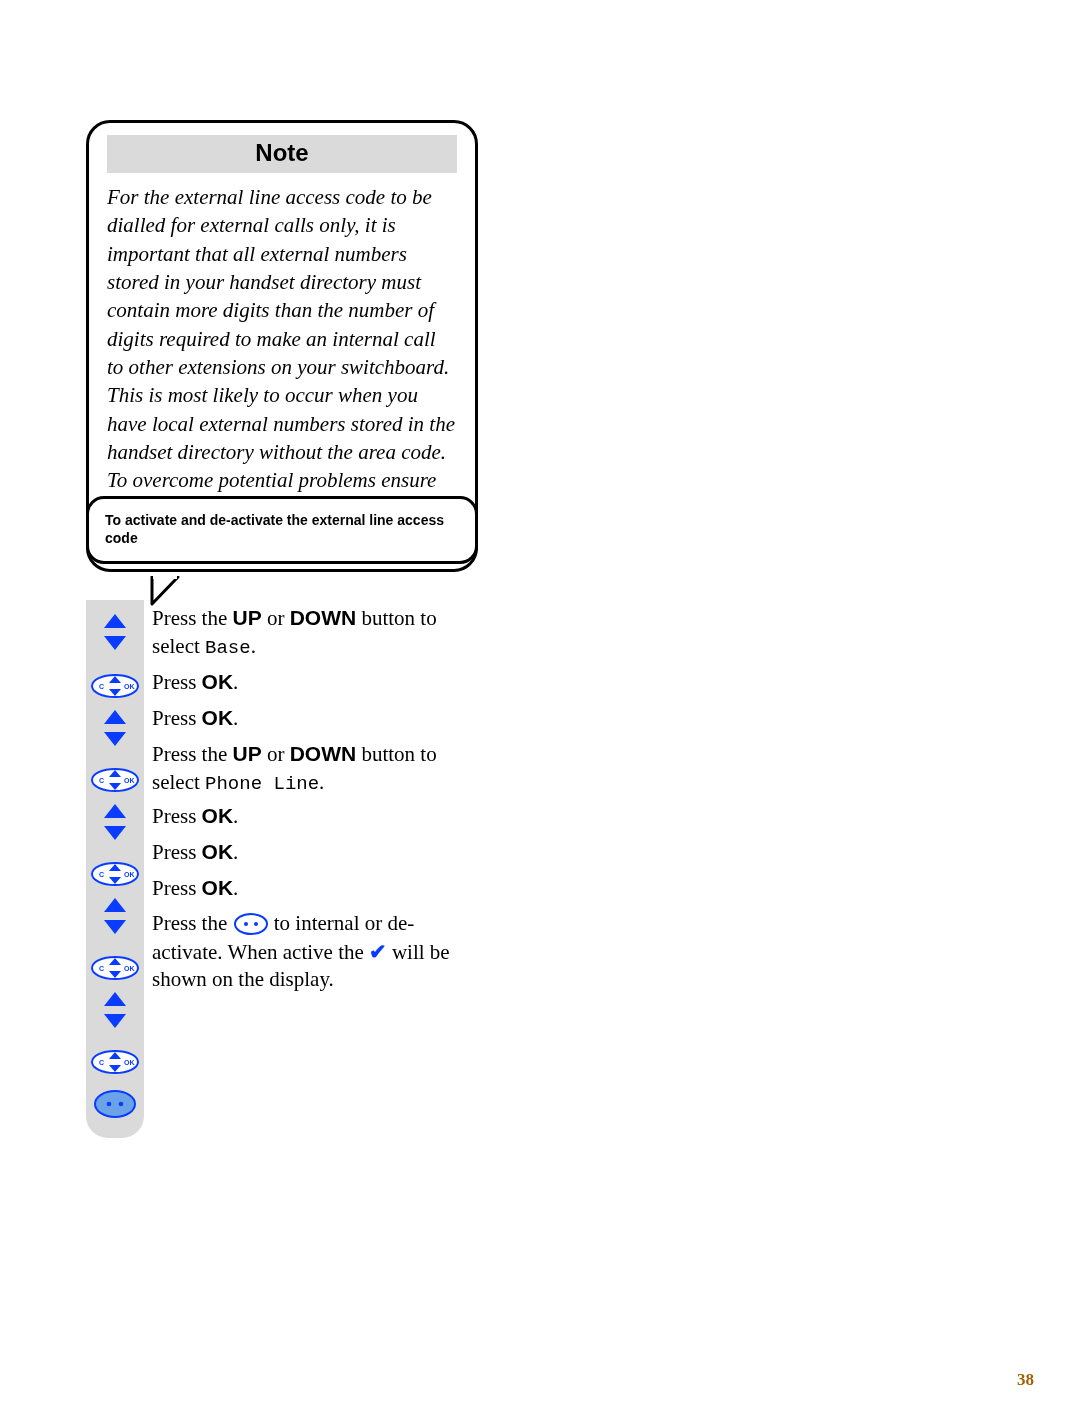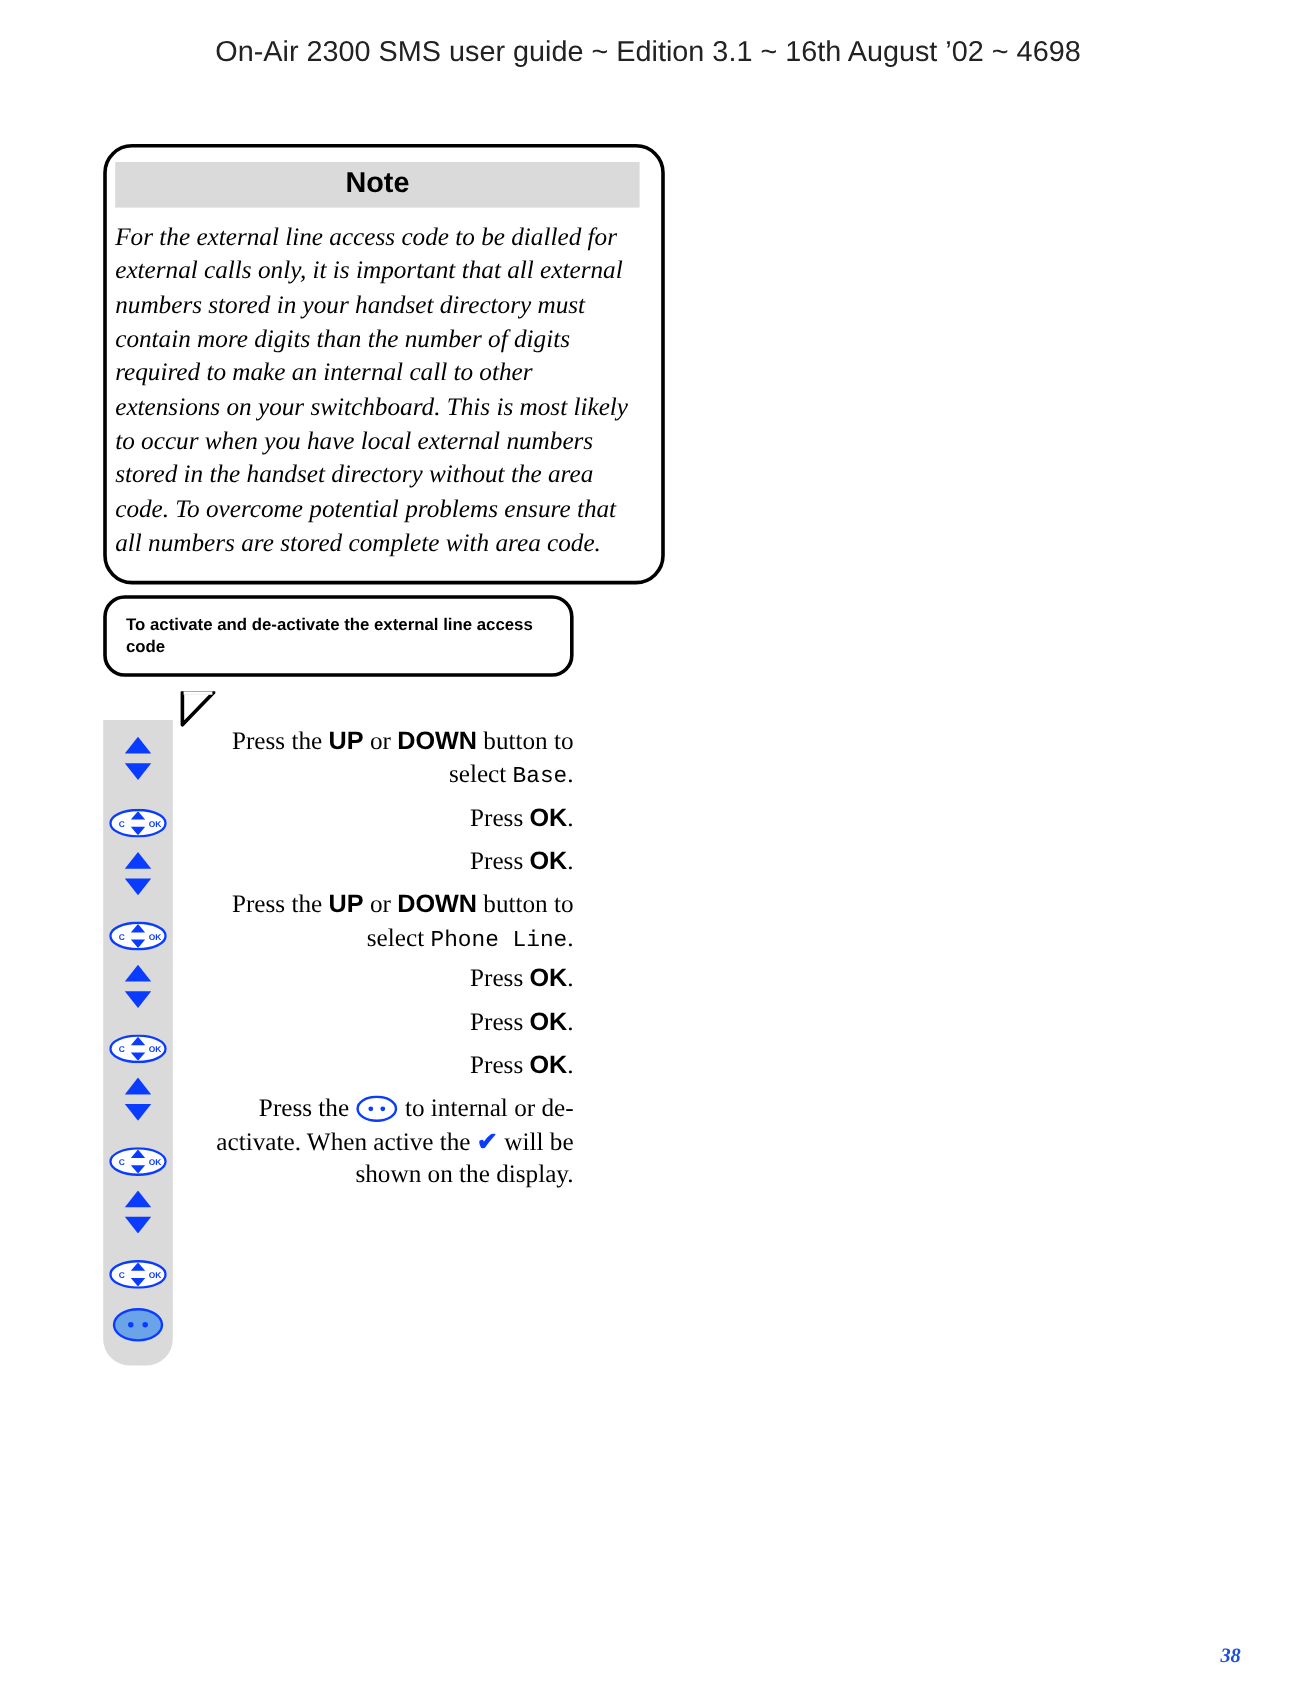--- a/index.html
+++ b/index.html
@@ -25,34 +25,33 @@
     text-align: center;
     font-size: 24px;
     font-weight: 400;
     color: #222;
   }
   .page-number {
     position: absolute;
     right: 46px;
     bottom: 32px;
     font-family: Georgia, "Times New Roman", serif;
-    font-style: italic;
     font-weight: bold;
     font-size: 17px;
-    color: #1d4ed8;
+    color: #a16207;
   }
   
   .note-box {
     position: absolute;
     left: 86px;
     top: 120px;
-    width: 468px;
+    width: 392px;
     border: 3px solid #000;
     border-radius: 24px;
-    padding: 12px 18px 18px 7px;
+    padding: 12px 18px 18px 18px;
     box-sizing: border-box;
   }
   .note-title-wrap {
     background: #dadada;
     text-align: center;
     padding: 4px 0 6px 0;
     margin-bottom: 10px;
   }
   .note-title {
     font-weight: 700;
@@ -103,21 +102,20 @@
     left: 0;
     top: 0;
     width: 58px;
     background: #dadada;
     border-bottom-left-radius: 22px;
     border-bottom-right-radius: 22px;
   }
   .step {
     position: relative;
     margin-bottom: 0;
-    text-align: right;
   }
   .step-text {
     margin-left: 66px;
     font-family: Georgia, "Times New Roman", serif;
     font-size: 21px;
     line-height: 1.32;
     padding-top: 4px;
   }
   .step-text b, .step-text strong {
     font-family: "Trebuchet MS", Verdana, sans-serif;
@@ -142,21 +140,20 @@
     color: #0a3cff;
     font-weight: bold;
     font-family: Arial, sans-serif;
   }
 </style>
 </head>
 <body>
 
 <div class="page">
 
-  <div class="header">On-Air 2300 SMS user guide ~ Edition 3.1 ~ 16th August ’02 ~ 4698</div>
 
   <div class="note-box">
     <div class="note-title-wrap">
       <span class="note-title">Note</span>
     </div>
     <div class="note-body">For the external line access code to be dialled for external calls only, it is important that all external numbers stored in your handset directory must contain more digits than the number of digits required to make an internal call to other extensions on your switchboard. This is most likely to occur when you have local external numbers stored in the handset directory without the area code. To overcome potential problems ensure that all numbers are stored complete with area code.</div>
   </div>
 
   <div class="proc-bubble">
     <span>To activate and de-activate the external line access code</span>

